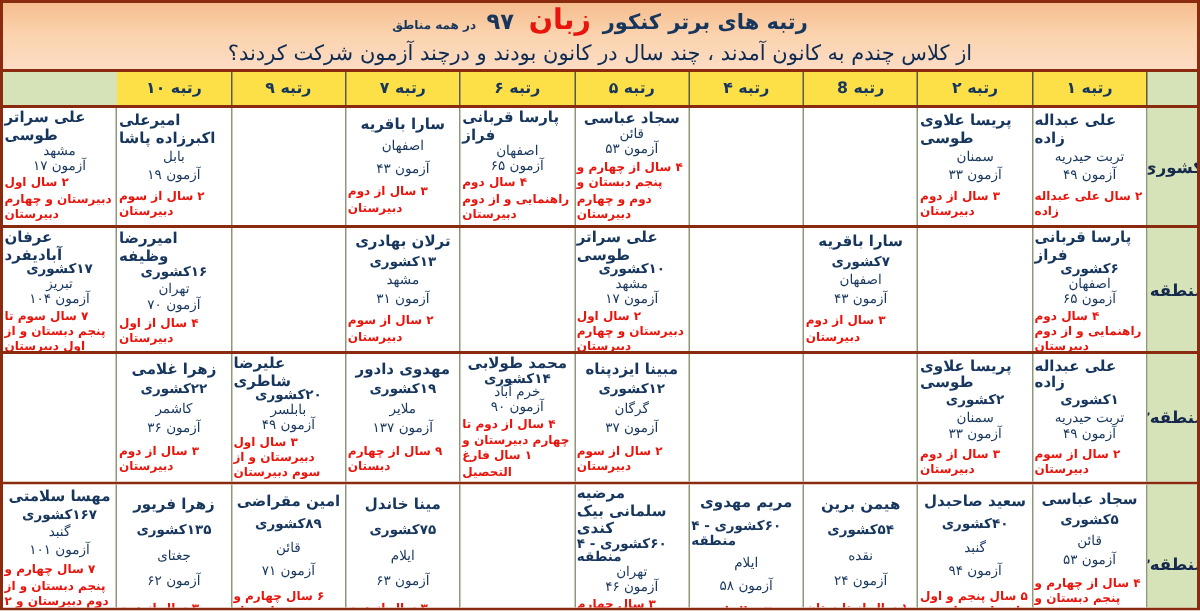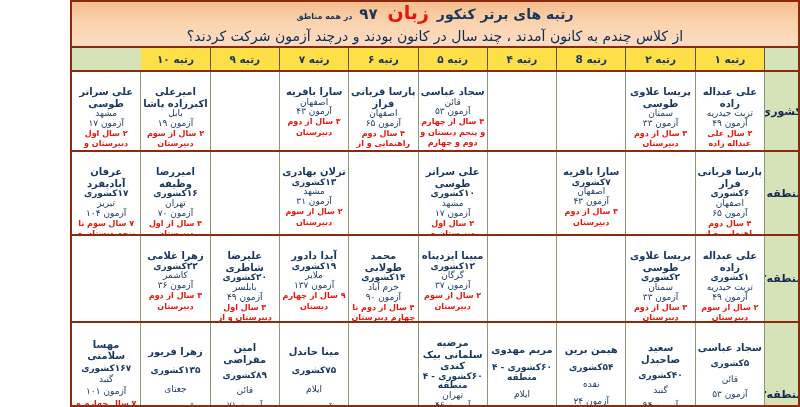--- a/index.html
+++ b/index.html
@@ -1,17 +1,17 @@
 <!DOCTYPE html>
 <html lang="fa" dir="rtl"><head>
 <meta charset="utf-8">
 <style>
   html,body{margin:0;padding:0;background:#fff;}
   .page{
-    width:730px;height:407px;box-sizing:border-box;
+    width:800px;height:407px;box-sizing:border-box;
     border:2px solid #8a2a0e;
     font-family:"DejaVu Sans",sans-serif;
     direction:rtl;
     display:flex;flex-direction:column;
     background:#fff;
     overflow:hidden;
   }
   
   .title-block{
     height:44px;flex:0 0 44px;
@@ -46,21 +46,21 @@
   }
   .row:last-child{border-bottom:none;flex:1;}
   .label-cell{
     background:#d6e2b8;
     display:flex;align-items:center;justify-content:center;
     font-size:11px;font-weight:bold;color:#15294d;
   }
   .cell{
     border-right:1px solid #8f9779;
     display:flex;flex-direction:column;justify-content:space-evenly;align-items:center;
-    text-align:center;padding:14px 1px;overflow:hidden;background:#fff;
+    text-align:left;padding:1px 1px;overflow:hidden;background:#fff;
   }
   .cell .name{font-size:10px;font-weight:bold;color:#17365d;line-height:1.15;}
   .cell .nat{font-size:9px;font-weight:600;color:#17365d;line-height:1.1;}
   .cell .city{font-size:9px;font-weight:400;color:#17365d;line-height:1.1;}
   .cell .azmun{font-size:9px;font-weight:400;color:#17365d;line-height:1.1;direction:ltr;unicode-bidi:isolate;}
   .cell .red{font-size:8px;font-weight:bold;color:#e8150d;line-height:1.3;}
 </style>
 </head>
 <body>
 
@@ -215,21 +215,21 @@
           <div class="red">۲ سال از سوم دبیرستان</div>
         </div>
         <div class="cell">
           <div class="name">محمد طولابی</div>
           <div class="nat">۱۴کشوری</div>
           <div class="city">خرم آباد</div>
           <div class="azmun">۹۰ آزمون</div>
           <div class="red">۴ سال از دوم تا چهارم دبیرستان و ۱ سال فارغ التحصیل</div>
         </div>
         <div class="cell">
-          <div class="name">آیدا دادور</div>
+          <div class="name">مهدوی دادور</div>
           <div class="nat">۱۹کشوری</div>
           <div class="city">ملایر</div>
           <div class="azmun">۱۳۷ آزمون</div>
           <div class="red">۹ سال از چهارم دبستان</div>
         </div>
         <div class="cell">
           <div class="name">علیرضا شاطری</div>
           <div class="nat">۲۰کشوری</div>
           <div class="city">بابلسر</div>
           <div class="azmun">۴۹ آزمون</div>

